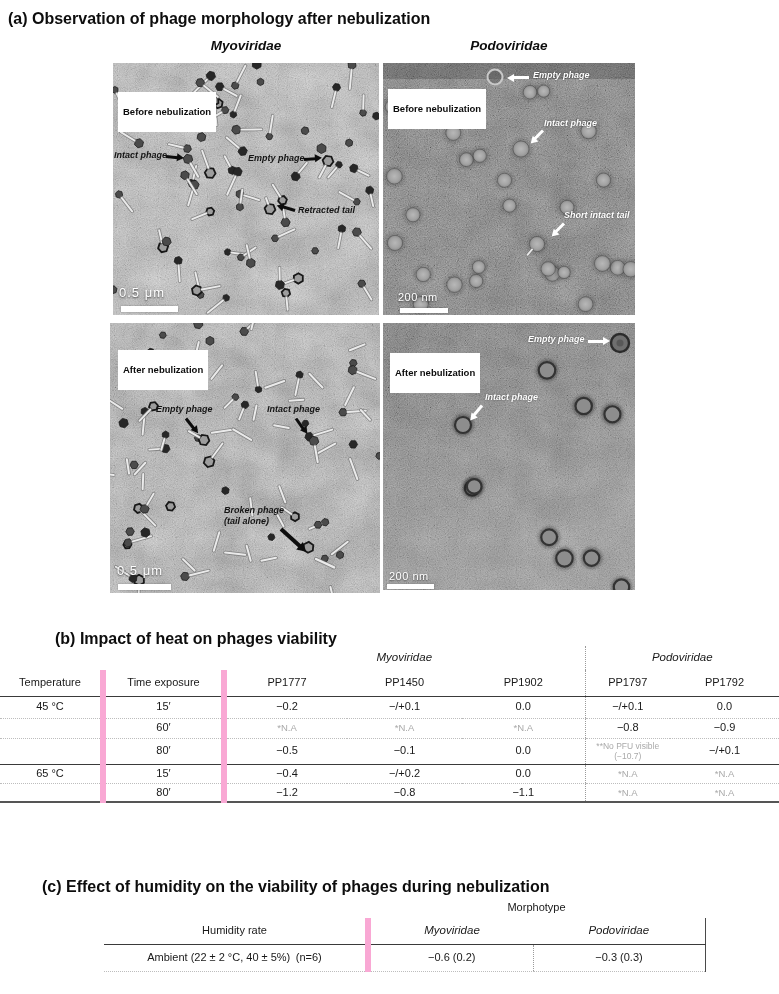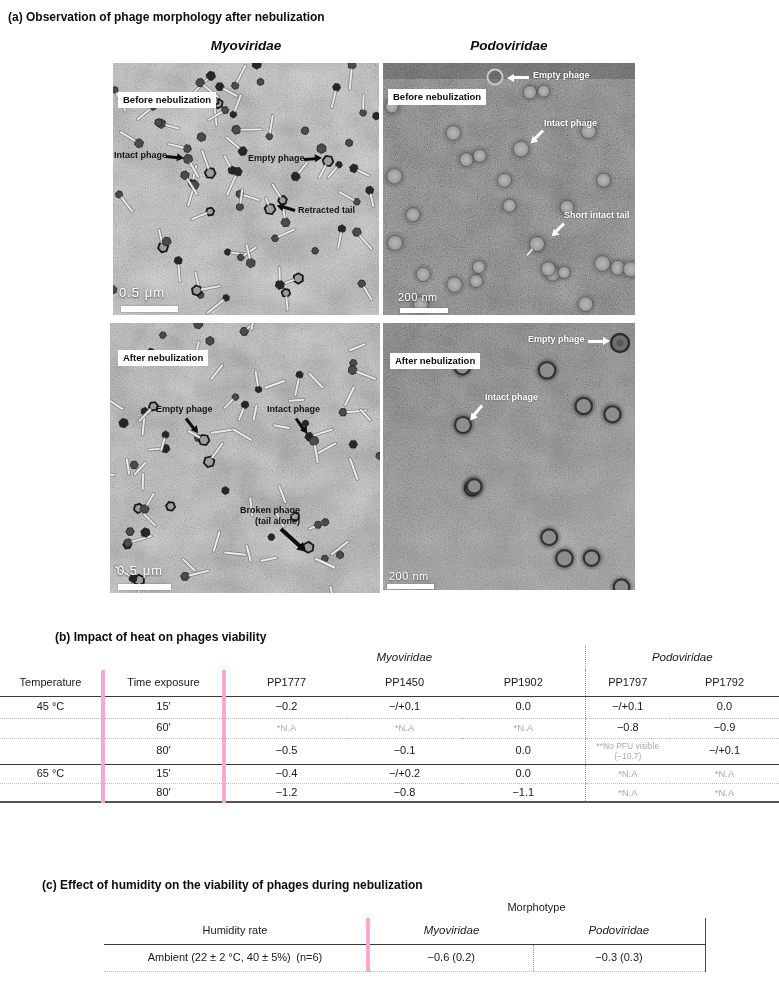--- a/index.html
+++ b/index.html
@@ -1,49 +1,49 @@
 <!DOCTYPE html>
 <html><head>
 <meta charset="utf-8">
 <style>
   *{box-sizing:border-box}
   html,body{margin:0;padding:0}
   body{width:779px;height:994px;background:#fff;color:#111;
        font-family:"Liberation Sans","DejaVu Sans",sans-serif}
   #page{position:relative;width:779px;height:994px;overflow:hidden;background:#fff}
 
-  .sec-title{position:absolute;font-weight:bold;font-size:12px;white-space:nowrap;color:#0d0d0d}
+  .sec-title{position:absolute;font-weight:bold;font-size:16px;white-space:nowrap;color:#0d0d0d}
   .fam{position:absolute;font-weight:bold;font-style:italic;font-size:13.5px;text-align:center;color:#0d0d0d}
 
   .panel{position:absolute;overflow:hidden;background:#9a9a9a}
   .panel svg{position:absolute;left:0;top:0;display:block}
   .badge{position:absolute;background:#fff;color:#0d0d0d;font-weight:bold;font-size:9.5px;
-         line-height:1.25;padding:2px 5px;white-space:nowrap}
-  .ann{position:absolute;font-weight:bold;font-size:9px;line-height:1.25;white-space:nowrap}
+         line-height:1.25;padding:14px 5px;white-space:nowrap}
+  .ann{position:absolute;font-weight:bold;font-style:italic;font-size:9px;line-height:1.25;white-space:nowrap}
   .ann.dark{color:#141414}
   .ann.light{color:#fff;text-shadow:0 0 2px rgba(0,0,0,.55)}
-  .ann .cline{text-align:right}
+  .ann .cline{text-align:left}
   .arr{position:absolute;height:3px;background:#0d0d0d;transform-origin:0 50%}
   .arr::after{content:"";position:absolute;right:-6px;top:50%;margin-top:-4.5px;width:0;height:0;
               border-left:7px solid #0d0d0d;border-top:4.5px solid transparent;border-bottom:4.5px solid transparent}
   .arr.light{background:#fff}
   .arr.light::after{border-left-color:#fff}
   .arr.thick{height:4px}
   .arr.thick::after{margin-top:-5.5px;right:-8px;border-left-width:9px;border-top-width:5.5px;border-bottom-width:5.5px}
   .stext{position:absolute;color:#fff;font-weight:normal;font-size:13px;letter-spacing:1px;
          text-shadow:0 1px 2px rgba(40,40,40,.85);white-space:nowrap}
   .stext.sm{font-size:11px;letter-spacing:.5px}
   .sbar{position:absolute;background:#fff;box-shadow:0 0 2px rgba(60,60,60,.5)}
 
   .tbl{position:absolute;border-collapse:collapse;table-layout:fixed;font-size:11px;color:#191919}
   .tbl td{text-align:center;vertical-align:middle;padding:0;line-height:1.2;overflow:hidden}
   .gh{font-style:italic;font-size:11.5px}
   .it{font-style:italic;font-size:11.5px}
   .hb{border-bottom:1px solid #3a3a3a}
-  .bls{border-left:4px solid #f9a8d4}
+  .bls{border-left:6px solid #f9a8d4}
   .bld{border-left:1px dotted #9a9a9a}
   .brs{border-right:1px solid #4a4a4a}
   tr.rbd>td{border-bottom:1px dotted #bdbdbd}
   tr.rbs>td{border-bottom:1px solid #3a3a3a}
   tr.rbt>td{border-bottom:2.5px solid #555}
   .na{color:#a9a9a9;font-size:9.5px}
   .nafu{color:#a9a9a9;font-size:8.5px;line-height:1.15}
 </style>
 </head>
 <body>

